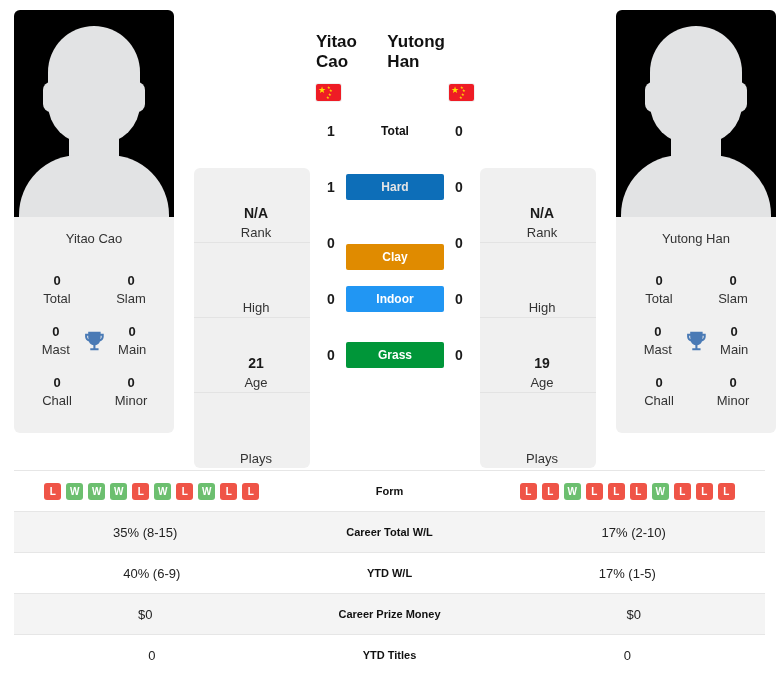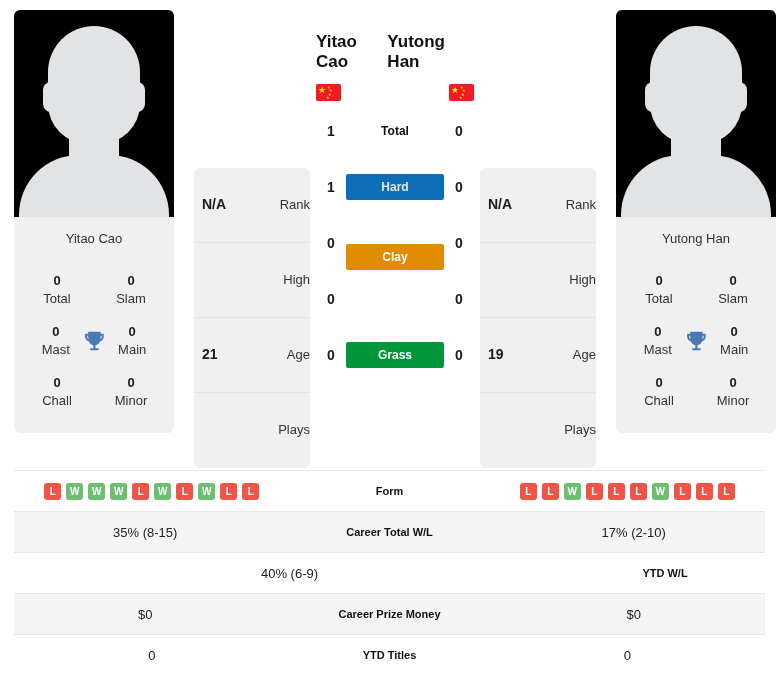--- a/index.html
+++ b/index.html
@@ -113,23 +113,23 @@
     background: #f0f0f0;
     border-radius: 6px;
     margin-top: 158px;
     overflow: hidden;
   }
   .stat-card.left { margin-left: 20px; }
   .stat-card.right { margin-right: 20px; }
   .stat-block {
     height: 75px;
     display: flex;
-    flex-direction: row;
+    flex-direction: column;
     align-items: center;
-    justify-content: space-between;
+    justify-content: flex-end;
     border-bottom: 1px solid #e3e3e3;
     padding-left: 8px;
   }
   .stat-block:last-child { border-bottom: none; }
   .stat-block .v {
     font-size: 14px;
     font-weight: bold;
     line-height: 1.4;
   }
   .stat-block .k {
@@ -346,20 +346,21 @@
           <div class="surf" style="background: rgb(13, 110, 184); color: #e5e5e5;">Hard</div>
           <div class="score">0</div>
         </div>
         <div class="h2h-row">
           <div class="score">0</div>
           <div class="surf" style="background: rgb(224, 139, 0); color: rgb(255, 255, 255); margin-top: 28px;">Clay</div>
           <div class="score">0</div>
         </div>
         <div class="h2h-row">
           <div class="score">0</div>
+          <div class="surf" style="background: rgb(33, 150, 243); color: rgb(255, 255, 255);">Indoor</div>
           <div class="score">0</div>
         </div>
         <div class="h2h-row">
           <div class="score">0</div>
           <div class="surf" style="background: rgb(0, 150, 57); color: rgb(255, 255, 255);">Grass</div>
           <div class="score">0</div>
         </div>
       </div>
   </div>
 
@@ -462,20 +463,21 @@
       </div>
     </div>
     <div class="trow alt">
       <div class="tcell-l">35% (8-15)</div>
       <div class="tcell-m">Career Total W/L</div>
       <div class="tcell-r">17% (2-10)</div>
     </div>
     <div class="trow">
       <div class="tcell-l">40% (6-9)</div>
       <div class="tcell-m">YTD W/L</div>
+      <div class="tcell-r">17% (1-5)</div>
     </div>
     <div class="trow alt">
       <div class="tcell-l">$0</div>
       <div class="tcell-m">Career Prize Money</div>
       <div class="tcell-r">$0</div>
     </div>
     <div class="trow">
       <div class="tcell-l">0</div>
       <div class="tcell-m">YTD Titles</div>
       <div class="tcell-r">0</div>

